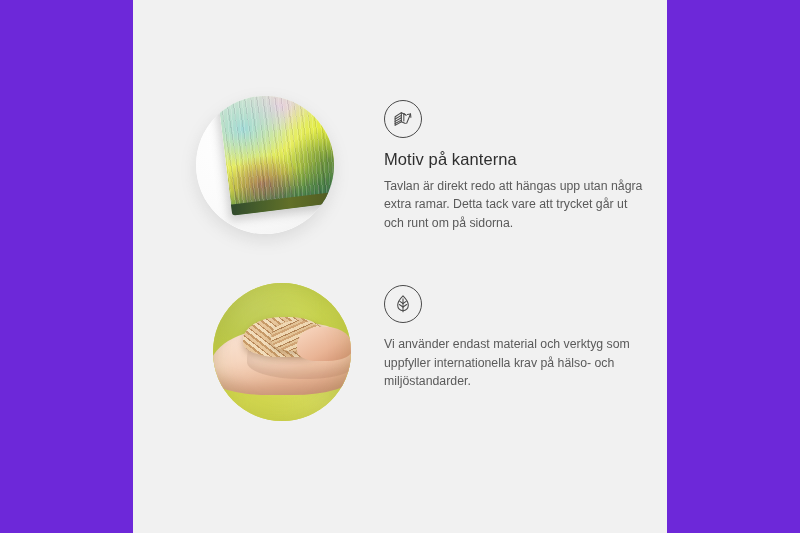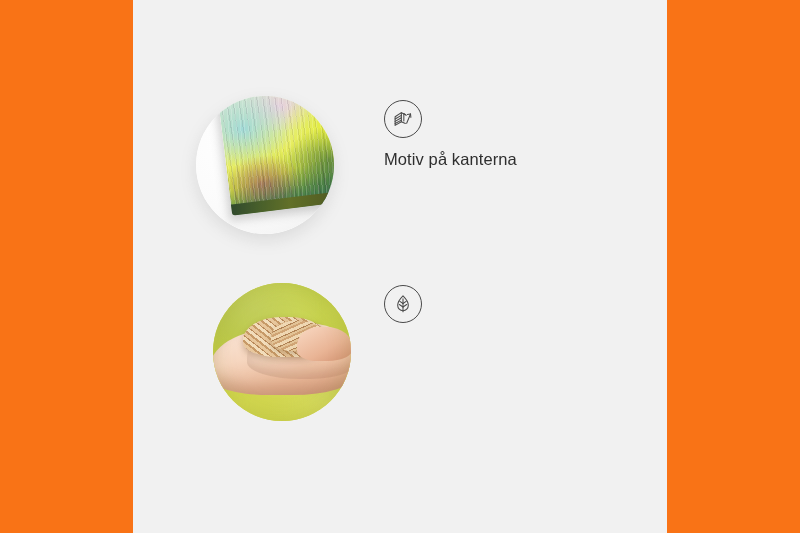--- a/index.html
+++ b/index.html
@@ -11,21 +11,21 @@
     width: 800px;
     height: 533px;
     font-family: "Liberation Sans", "DejaVu Sans", sans-serif;
     overflow: hidden;
   }
 
   #page {
     position: relative;
     width: 800px;
     height: 533px;
-    background: #f97316;
+    background: #6d28d9;
   }
 
   
   #panel {
     position: absolute;
     left: 133px;
     top: 0;
     width: 534px;
     height: 533px;
     background: #f1f1f1;
@@ -298,20 +298,21 @@
             <path d="M3.4 14.6 L10.2 10.7"></path>
             <path d="M3.4 17.0 L10.2 13.2"></path>
             <path d="M12.9 14.2 L12.9 6.2"></path>
             <path d="M12.9 6.2 L15.4 8.0"></path>
             <path d="M16.0 16.6 L20.2 6.6"></path>
             <path d="M20.2 6.6 L16.6 7.1"></path>
             <path d="M20.2 6.6 L20.6 10.2"></path>
           </svg>
         </div>
         <h2 class="feature-title">Motiv på kanterna</h2>
+        <p class="feature-body">Tavlan är direkt redo att hängas upp utan några extra ramar. Detta tack vare att trycket går ut och runt om på sidorna.</p>
       </div>
 
     </section>
 
     <section class="feature" id="feature-eco">
 
       <div class="media" id="media-eco">
         <div class="grass"></div>
         <div class="grass-blotch"></div>
         <div class="hand"></div>
@@ -326,18 +327,19 @@
         <div class="feature-icon">
           <svg width="22" height="22" viewBox="0 0 24 24" fill="none" stroke="#4a4a4a" stroke-width="1.15" stroke-linecap="round" stroke-linejoin="round">
             <path d="M12 3.2 C8.2 7.0 6.2 10.4 6.2 13.4 C6.2 16.9 8.8 19.4 12 19.4 C15.2 19.4 17.8 16.9 17.8 13.4 C17.8 10.4 15.8 7.0 12 3.2 Z"></path>
             <path d="M12 6.4 L12 20.4"></path>
             <path d="M12 11.4 L8.6 9.1"></path>
             <path d="M12 11.4 L15.4 9.1"></path>
             <path d="M12 15.2 L8.0 12.6"></path>
             <path d="M12 15.2 L16.0 12.6"></path>
           </svg>
         </div>
+        <p class="feature-body">Vi använder endast material och verktyg som uppfyller internationella krav på hälso- och miljöstandarder.</p>
       </div>
 
     </section>
 
   </div>
 </div>
 
 </body></html>

